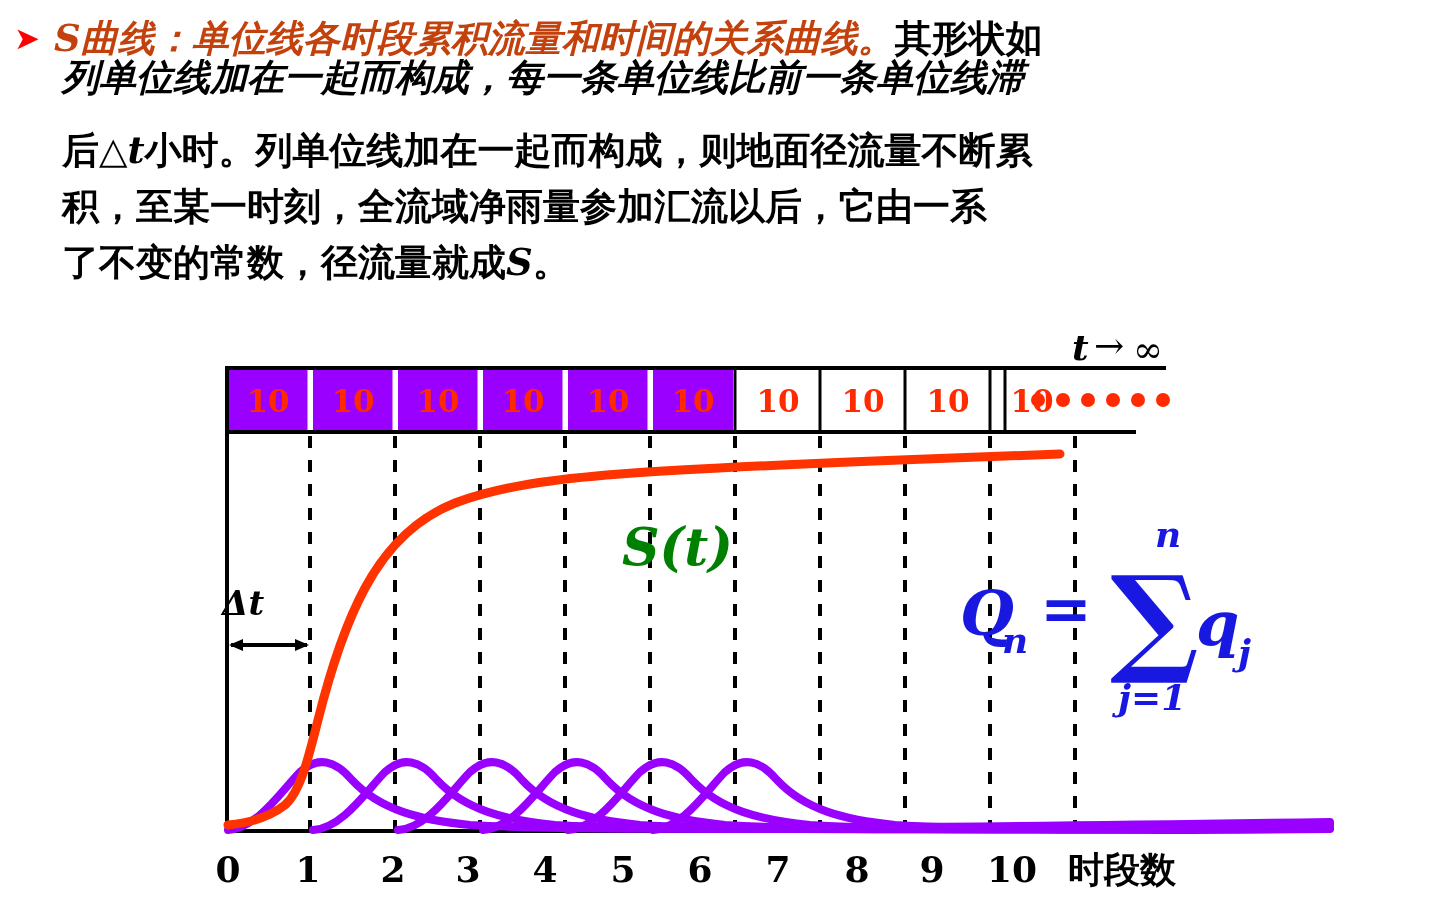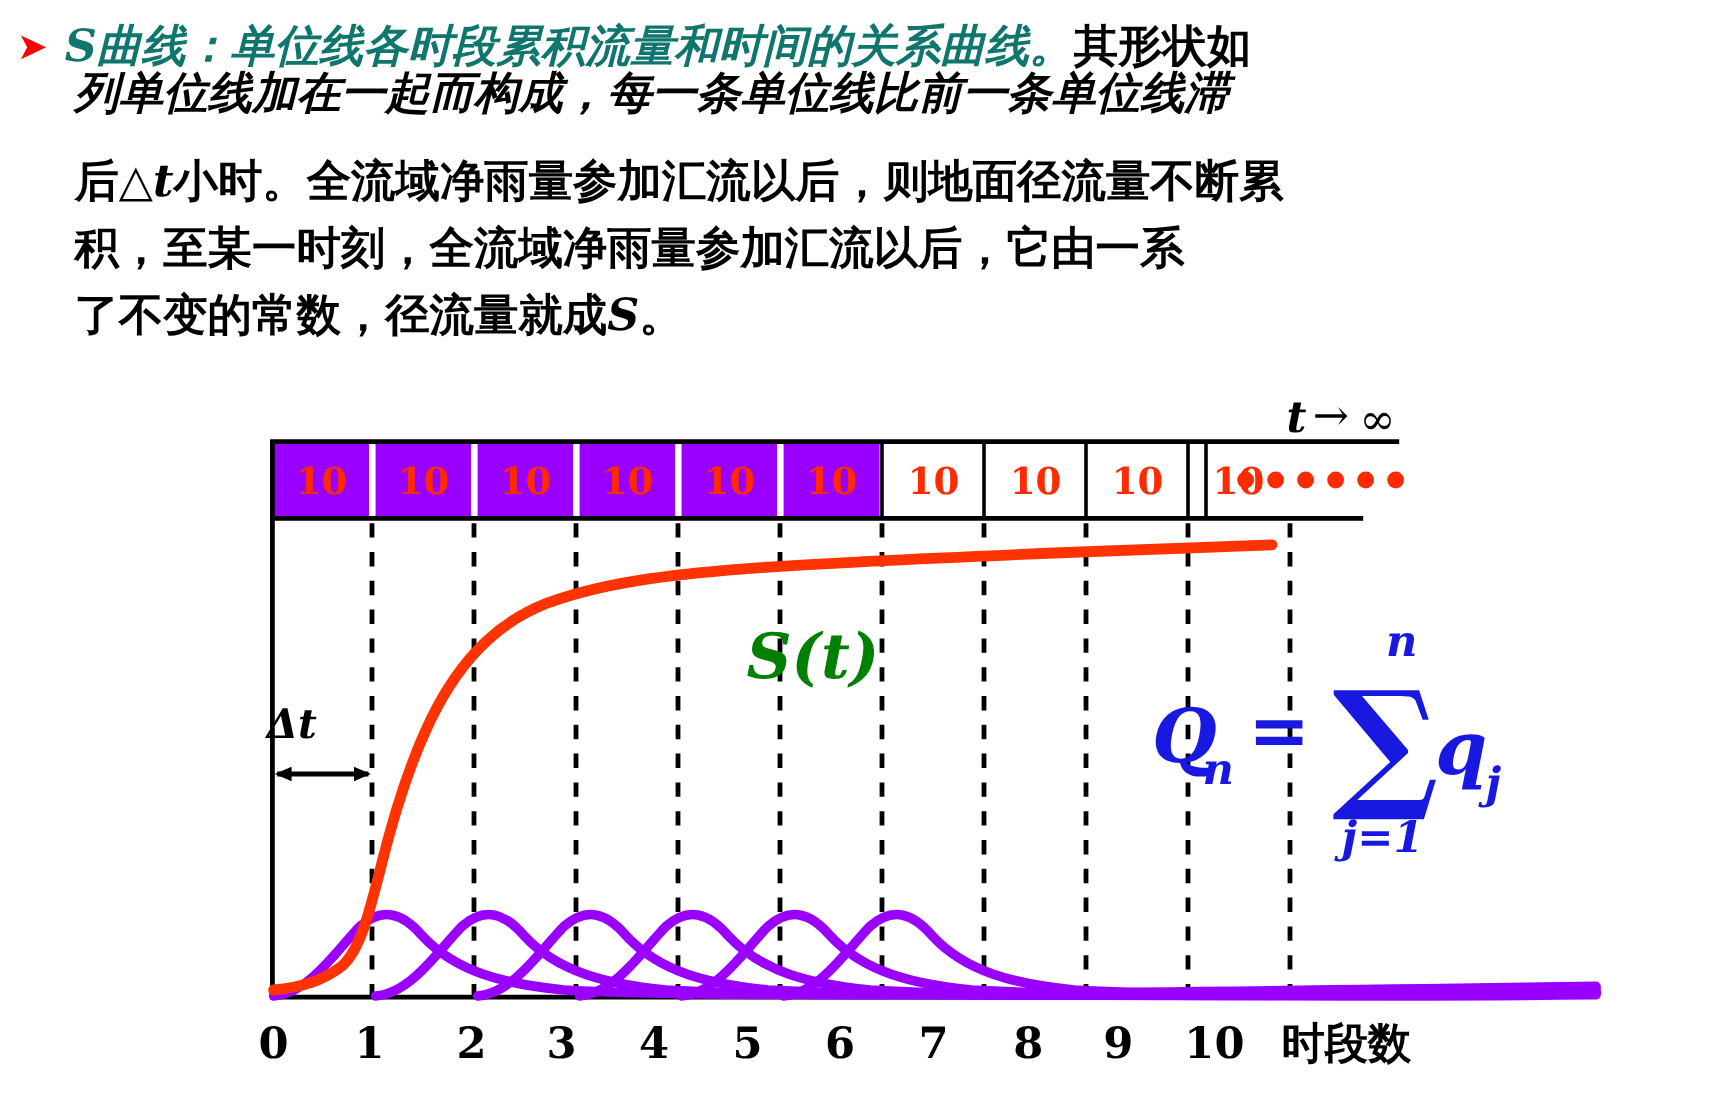--- a/index.html
+++ b/index.html
@@ -19,21 +19,21 @@
   }
   .bullet-arrow{
     color:#ff0000;
     font-size:31px;
     font-weight:bold;
     display:inline-block;
     width:40px;
     text-align:left;
     vertical-align:2px;
   }
-  .red{color:#0f766e;}
+  .red{color:#c2410c;}
   .ital{font-style:italic;font-family:"DejaVu Serif",serif;font-weight:bold;}
   .line1{position:absolute;left:14px;top:14px;}
   .line2{position:absolute;left:62px;top:53px;font-style:italic;}
   .line3{position:absolute;left:62px;top:126px;}
   .line4{position:absolute;left:62px;top:182px;}
   .line5{position:absolute;left:62px;top:238px;}
 
   
   #figure{position:absolute;left:0;top:320px;width:1440px;height:593px;}
   #chart-svg{position:absolute;left:0;top:0;}
@@ -86,21 +86,21 @@
 
 <div id="text-block">
 
   <div class="para-line line1">
     <span class="bullet-arrow">➤</span><span class="red ital">S曲线：单位线各时段累积流量和时间的关系曲线。</span><span>其形状如</span>
   </div>
 
   <div class="para-line line2">列单位线加在一起而构成，每一条单位线比前一条单位线滞</div>
 
   <div class="para-line line3">
-    <span>后</span><span>△</span><span class="ital">t</span><span>小时。全流域净雨量参加汇流以后，则地面径流量不断累</span>
+    <span>后</span><span>△</span><span class="ital">t</span><span>小时。列单位线加在一起而构成，则地面径流量不断累</span>
   </div>
 
   <div class="para-line line4">积，至某一时刻，全流域净雨量参加汇流以后，它由一系</div>
 
   <div class="para-line line5">
     <span>了不变的常数，径流量就成</span><span class="ital">S</span><span>。</span>
   </div>
 
 </div>
 

